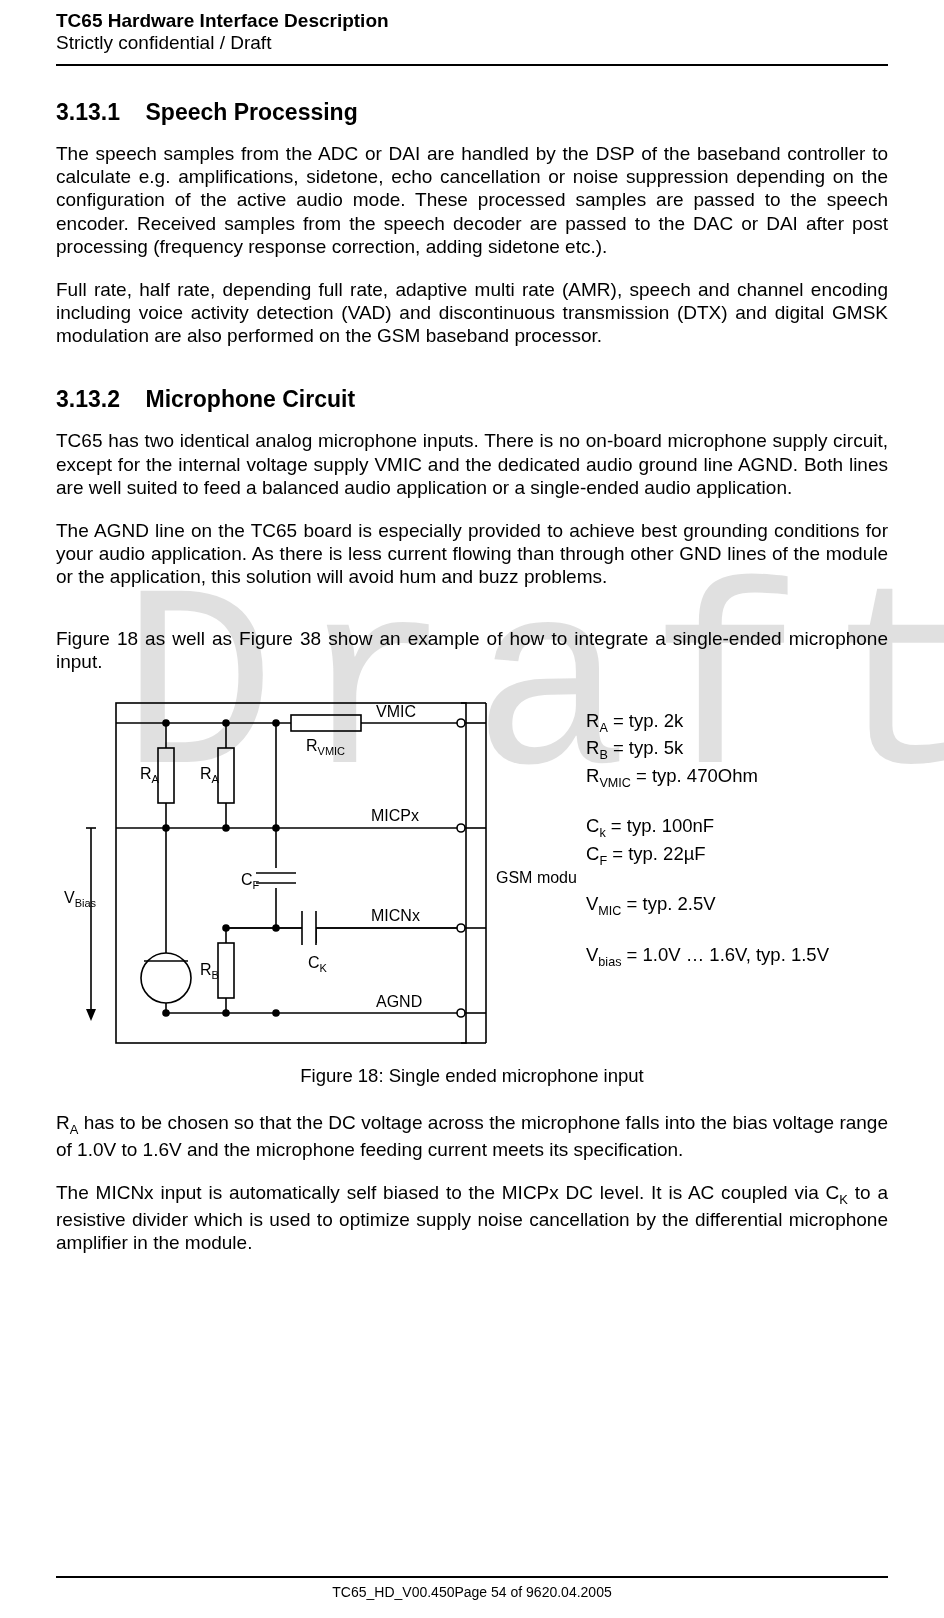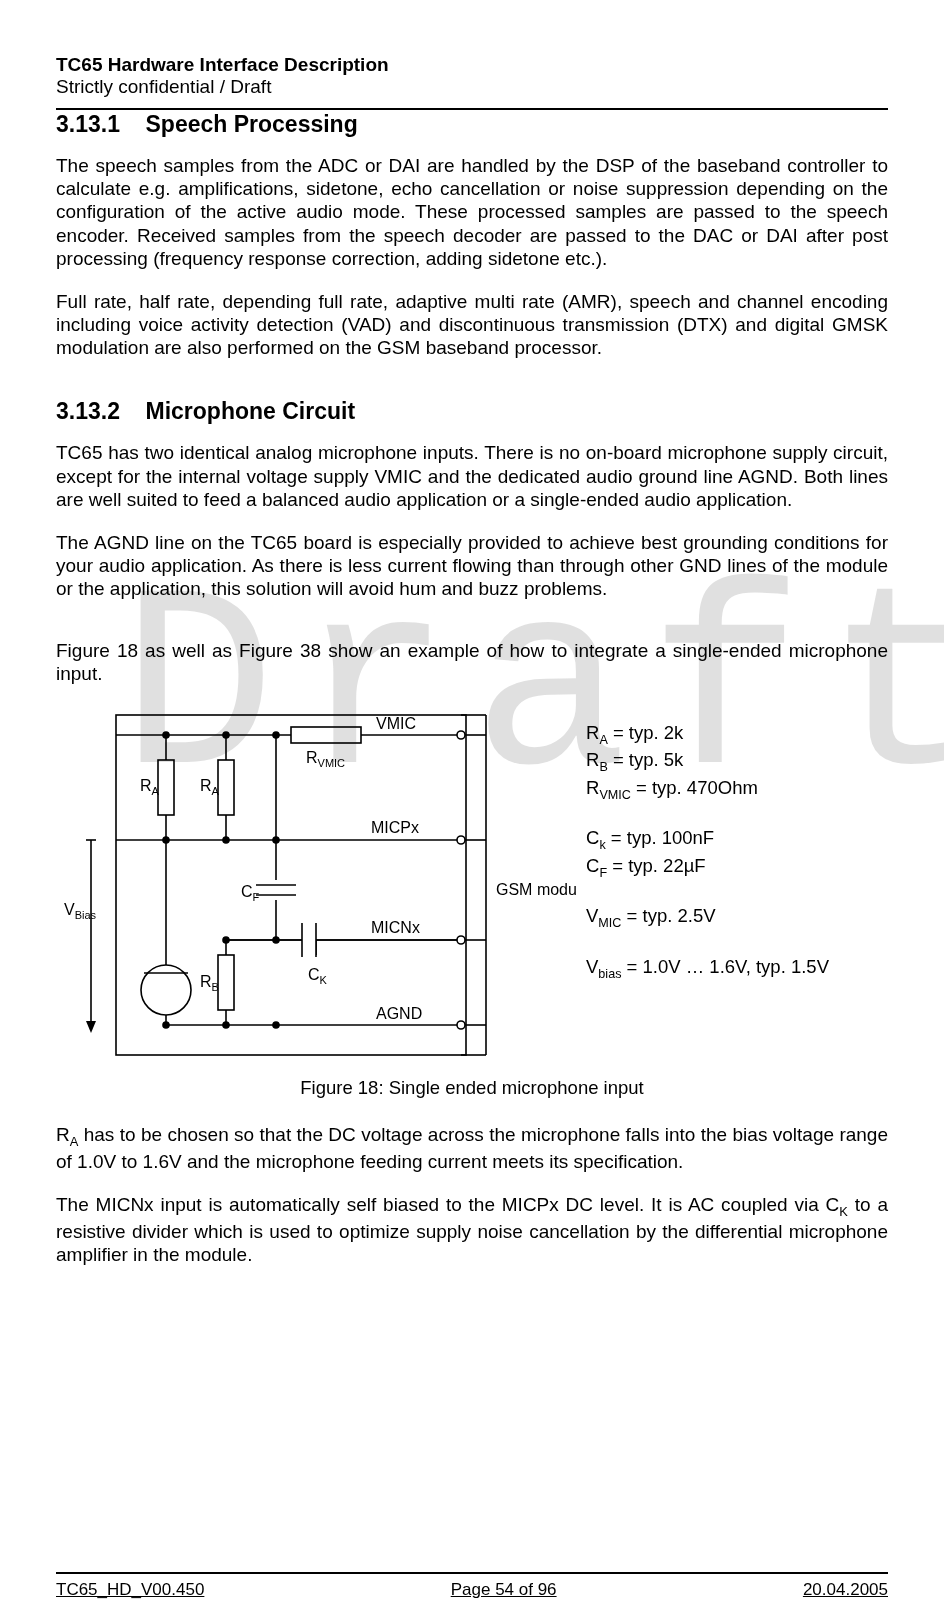--- a/index.html
+++ b/index.html
@@ -1,23 +1,23 @@
 <!DOCTYPE html>
 <html><head>
 <meta charset="utf-8">
 <style>
   * { box-sizing: border-box; margin: 0; padding: 0; }
   html, body { width: 944px; height: 1618px; background: #fff; font-family: Arial, Helvetica, sans-serif; color: #000; }
   .page { position: relative; width: 944px; height: 1618px; padding: 10px 56px 0 56px; }
-  .header { display: flex; justify-content: space-between; align-items: flex-end; padding-bottom: 6px; margin-top: 44px; }
+  .header { display: flex; justify-content: space-between; align-items: flex-end; padding-bottom: 6px; }
   .header-left .title { font-weight: bold; font-size: 19px; }
   .header-left .sub { font-size: 19px; }
   .logo { font-family: Arial, sans-serif; font-weight: bold; font-size: 34px; letter-spacing: 1px; color: #000; }
   .hr-top { border: none; border-top: 2px solid #000; margin-top: 4px; }
-  .content { font-size: 19px; line-height: 1.22; }
+  .content { padding-top: 32px; font-size: 19px; line-height: 1.22; }
   .h2 { font-weight: bold; font-size: 23px; margin-bottom: 16px; }
   .h3 { font-weight: bold; font-size: 21px; margin-bottom: 12px; }
   .para { text-align: justify; margin-bottom: 20px; }
   .space { height: 18px; }
   .figwrap { position: relative; width: 830px; height: 370px; margin-top: 6px; }
   .caption { font-size: 18.5px; margin-top: 2px; margin-bottom: 24px; text-align: center; }
   .param-block { position: absolute; left: 530px; top: 16px; font-size: 18.5px; line-height: 1.25; }
   .param-block p { margin-bottom: 0; }
   sub { font-size: 0.68em; vertical-align: sub; }
   .watermark {
@@ -29,21 +29,21 @@
     transform: rotate(0deg);
     font-weight: normal;
     letter-spacing: 20px;
     pointer-events: none;
     z-index: 0;
     font-family: Liberation Mono, monospace;
   }
   .content, .header, .footer, .figwrap { position: relative; z-index: 1; }
   .footer { position: absolute; bottom: 18px; left: 56px; right: 56px; }
   .hr-bot { border: none; border-top: 2px solid #000; margin-bottom: 6px; }
-  .footrow { display: flex; justify-content: space-between; font-size: 17px; text-decoration: underline; }
+  .footrow { display: flex; justify-content: center; font-size: 14px; }
   svg text { font-family: Arial, sans-serif; }
 </style>
 </head>
 <body>
 
 <div class="page">
   <div class="watermark">Draft</div>
 
   <div class="header">
     <div class="header-left">

